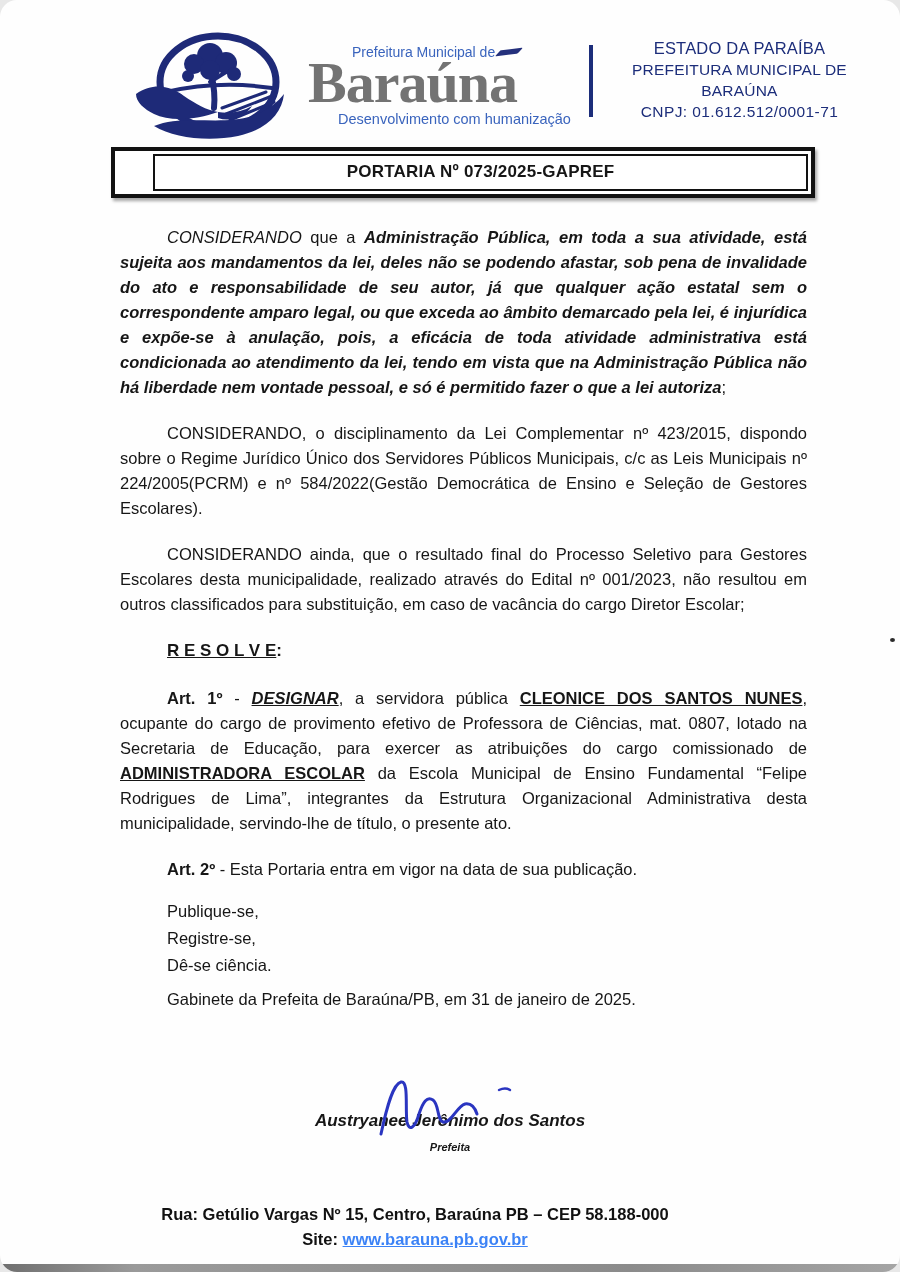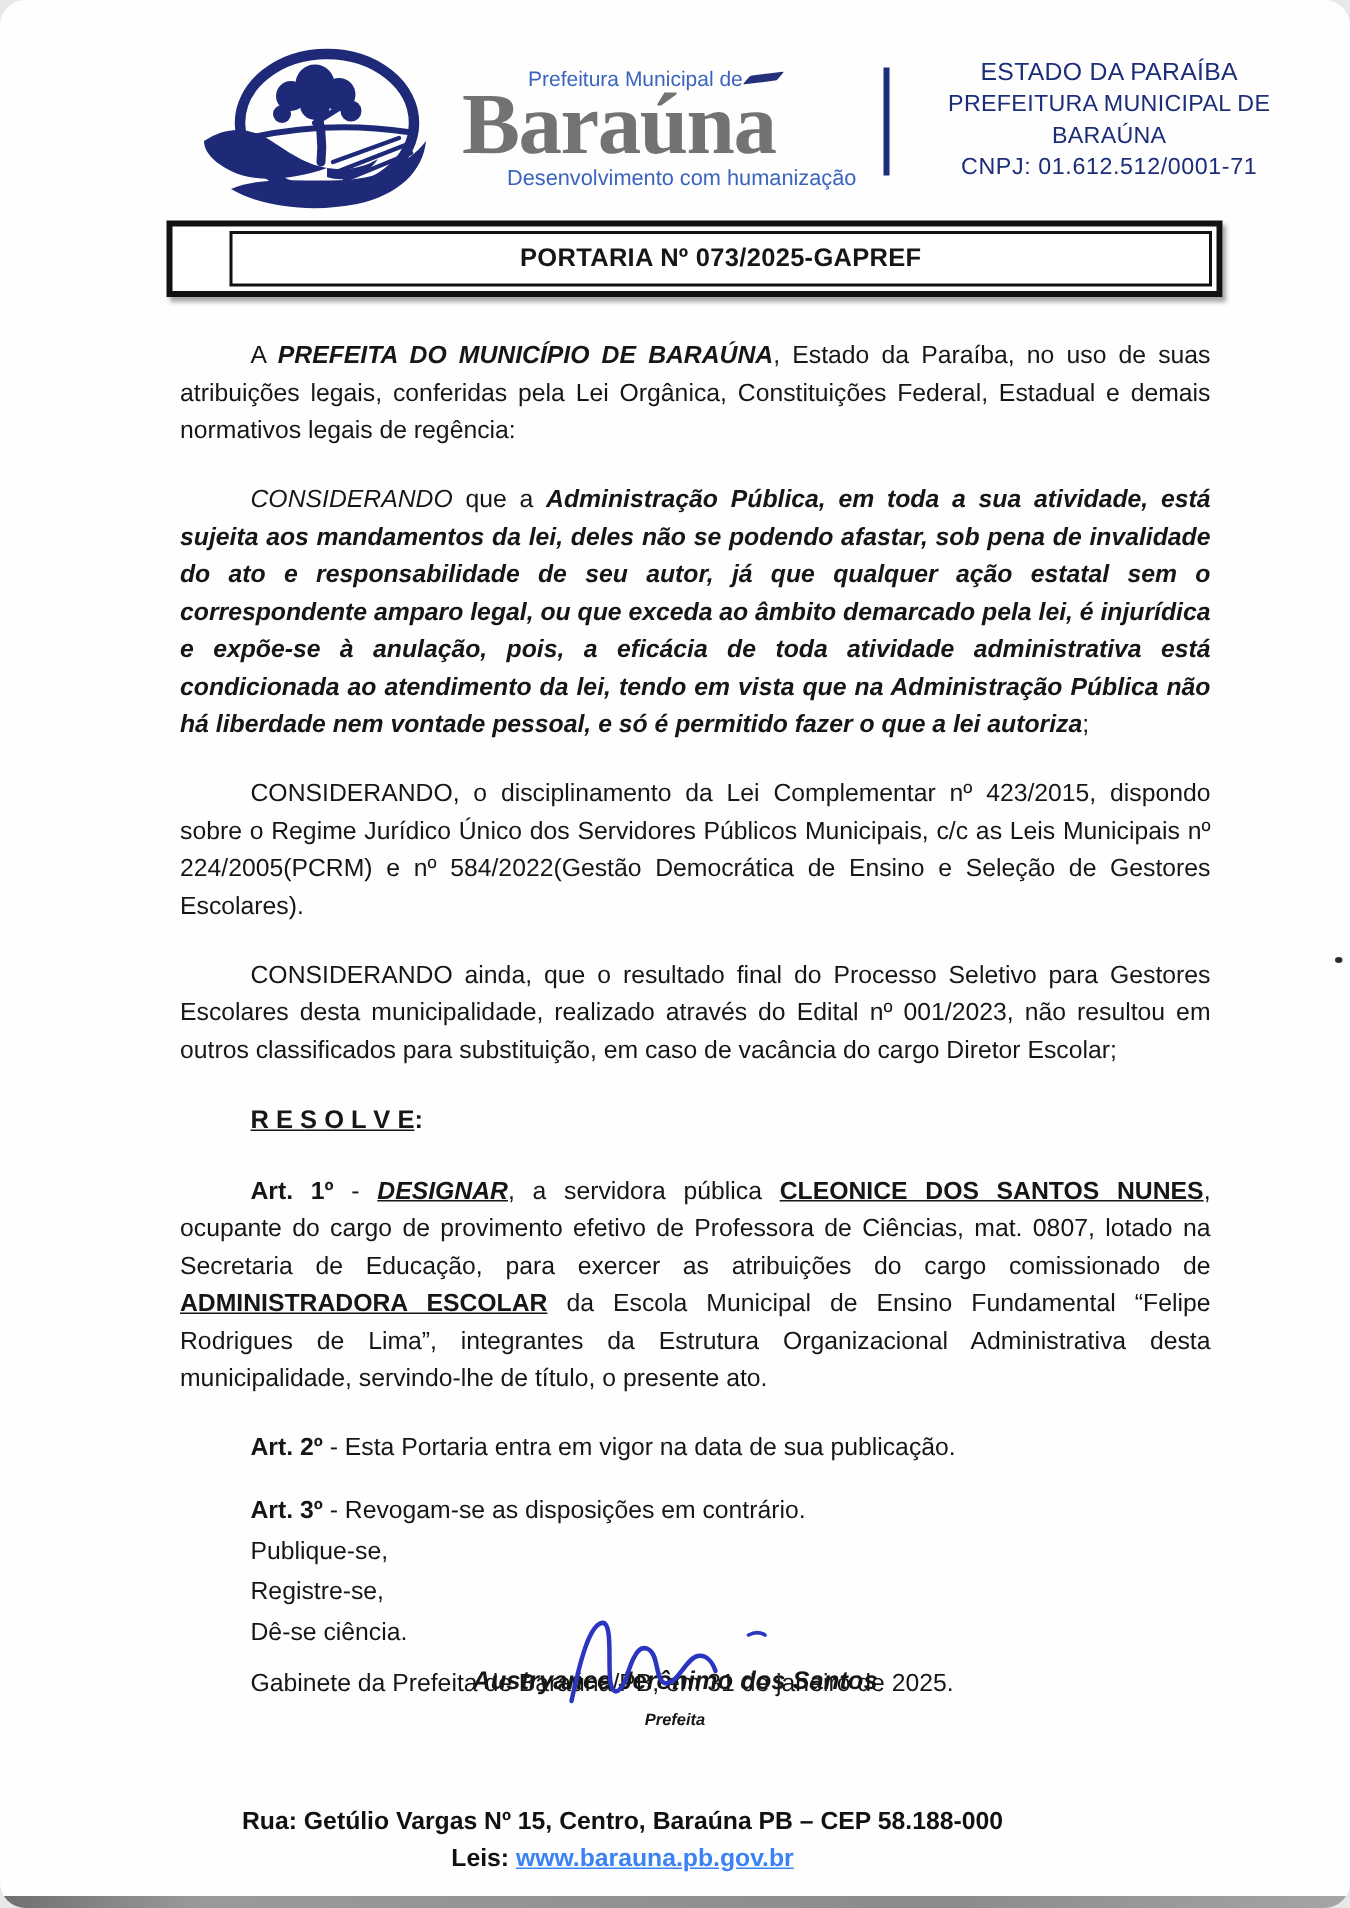--- a/index.html
+++ b/index.html
@@ -143,35 +143,33 @@
       <div class="org-line3">CNPJ: 01.612.512/0001-71</div>
     </div>
   </div>
 
   <div class="title-box">
     <div class="title-inner">PORTARIA Nº 073/2025-GAPREF</div>
   </div>
 
   <div class="doc-body">
 
-    <p class="para"><span>A </span><span class="b i">PREFEITA DO MUNICÍPIO DE BARAÚNA</span><span>, Estado da Paraíba, no uso de suas atribuições legais, conferidas pela Lei Orgânica, Constituições Federal, Estadual e demais normativos legais de regência:</span></p>
 
     <p class="para"><span class="i">CONSIDERANDO</span><span> que a </span><span class="b i">Administração Pública, em toda a sua atividade, está sujeita aos mandamentos da lei, deles não se podendo afastar, sob pena de invalidade do ato e responsabilidade de seu autor, já que qualquer ação estatal sem o correspondente amparo legal, ou que exceda ao âmbito demarcado pela lei, é injurídica e expõe-se à anulação, pois, a eficácia de toda atividade administrativa está condicionada ao atendimento da lei, tendo em vista que na Administração Pública não há liberdade nem vontade pessoal, e só é permitido fazer o que a lei autoriza</span><span>;</span></p>
 
     <p class="para"><span>CONSIDERANDO, o disciplinamento da Lei Complementar nº 423/2015, dispondo sobre o Regime Jurídico Único dos Servidores Públicos Municipais, c/c as Leis Municipais nº 224/2005(PCRM) e nº 584/2022(Gestão Democrática de Ensino e Seleção de Gestores Escolares).</span></p>
 
     <p class="para"><span>CONSIDERANDO ainda, que o resultado final do Processo Seletivo para Gestores Escolares desta municipalidade, realizado através do Edital nº 001/2023, não resultou em outros classificados para substituição, em caso de vacância do cargo Diretor Escolar;</span></p>
 
     <p class="resolve"><span class="b u">R E S O L V E</span><span class="b">:</span></p>
 
     <p class="para"><span class="b">Art. 1º</span><span> - </span><span class="b i u">DESIGNAR</span><span>, a servidora pública </span><span class="b u">CLEONICE DOS SANTOS NUNES</span><span>, ocupante do cargo de provimento efetivo de Professora de Ciências, mat. 0807, lotado na Secretaria de Educação, para exercer as atribuições do cargo comissionado de </span><span class="b u">ADMINISTRADORA ESCOLAR</span><span> da Escola Municipal de Ensino Fundamental “Felipe Rodrigues de Lima”, integrantes da Estrutura Organizacional Administrativa desta municipalidade, servindo-lhe de título, o presente ato.</span></p>
 
     <p class="line mb-md"><span class="b">Art. 2º</span><span> - Esta Portaria entra em vigor na data de sua publicação.</span></p>
 
-    <p class="line"><span class="b">Art. 3º</span><span> - Revogam-se as disposições em contrário.</span></p>
 
     <p class="line">Publique-se,</p>
     <p class="line">Registre-se,</p>
     <p class="line">Dê-se ciência.</p>
 
     <p class="line mt-sm">Gabinete da Prefeita de Baraúna/PB, em 31 de janeiro de 2025.</p>
   </div>
 
   <div class="signature">
     <svg class="sig-ink" width="170" height="62" viewBox="0 0 170 62" xmlns="http://www.w3.org/2000/svg">
@@ -180,19 +178,19 @@
         <path d="M146 14 C 150 12 154 12 157 14" stroke-width="2.4"></path>
       </g>
     </svg>
     <div class="sig-name">Austryanee Jerônimo dos Santos</div>
     <div class="sig-role">Prefeita</div>
   </div>
 
   <div class="footer">
     <div class="footer-address">Rua: Getúlio Vargas Nº 15, Centro, Baraúna PB – CEP 58.188-000</div>
     <div class="footer-site">
-      <span>Leis: </span><span class="footer-link">www.barauna.pb.gov.br</span>
+      <span>Site: </span><span class="footer-link">www.barauna.pb.gov.br</span>
     </div>
   </div>
 
   <div class="speck speck-1"></div>
   <div class="scan-bottom"></div>
 </div>
 
 </body></html>

